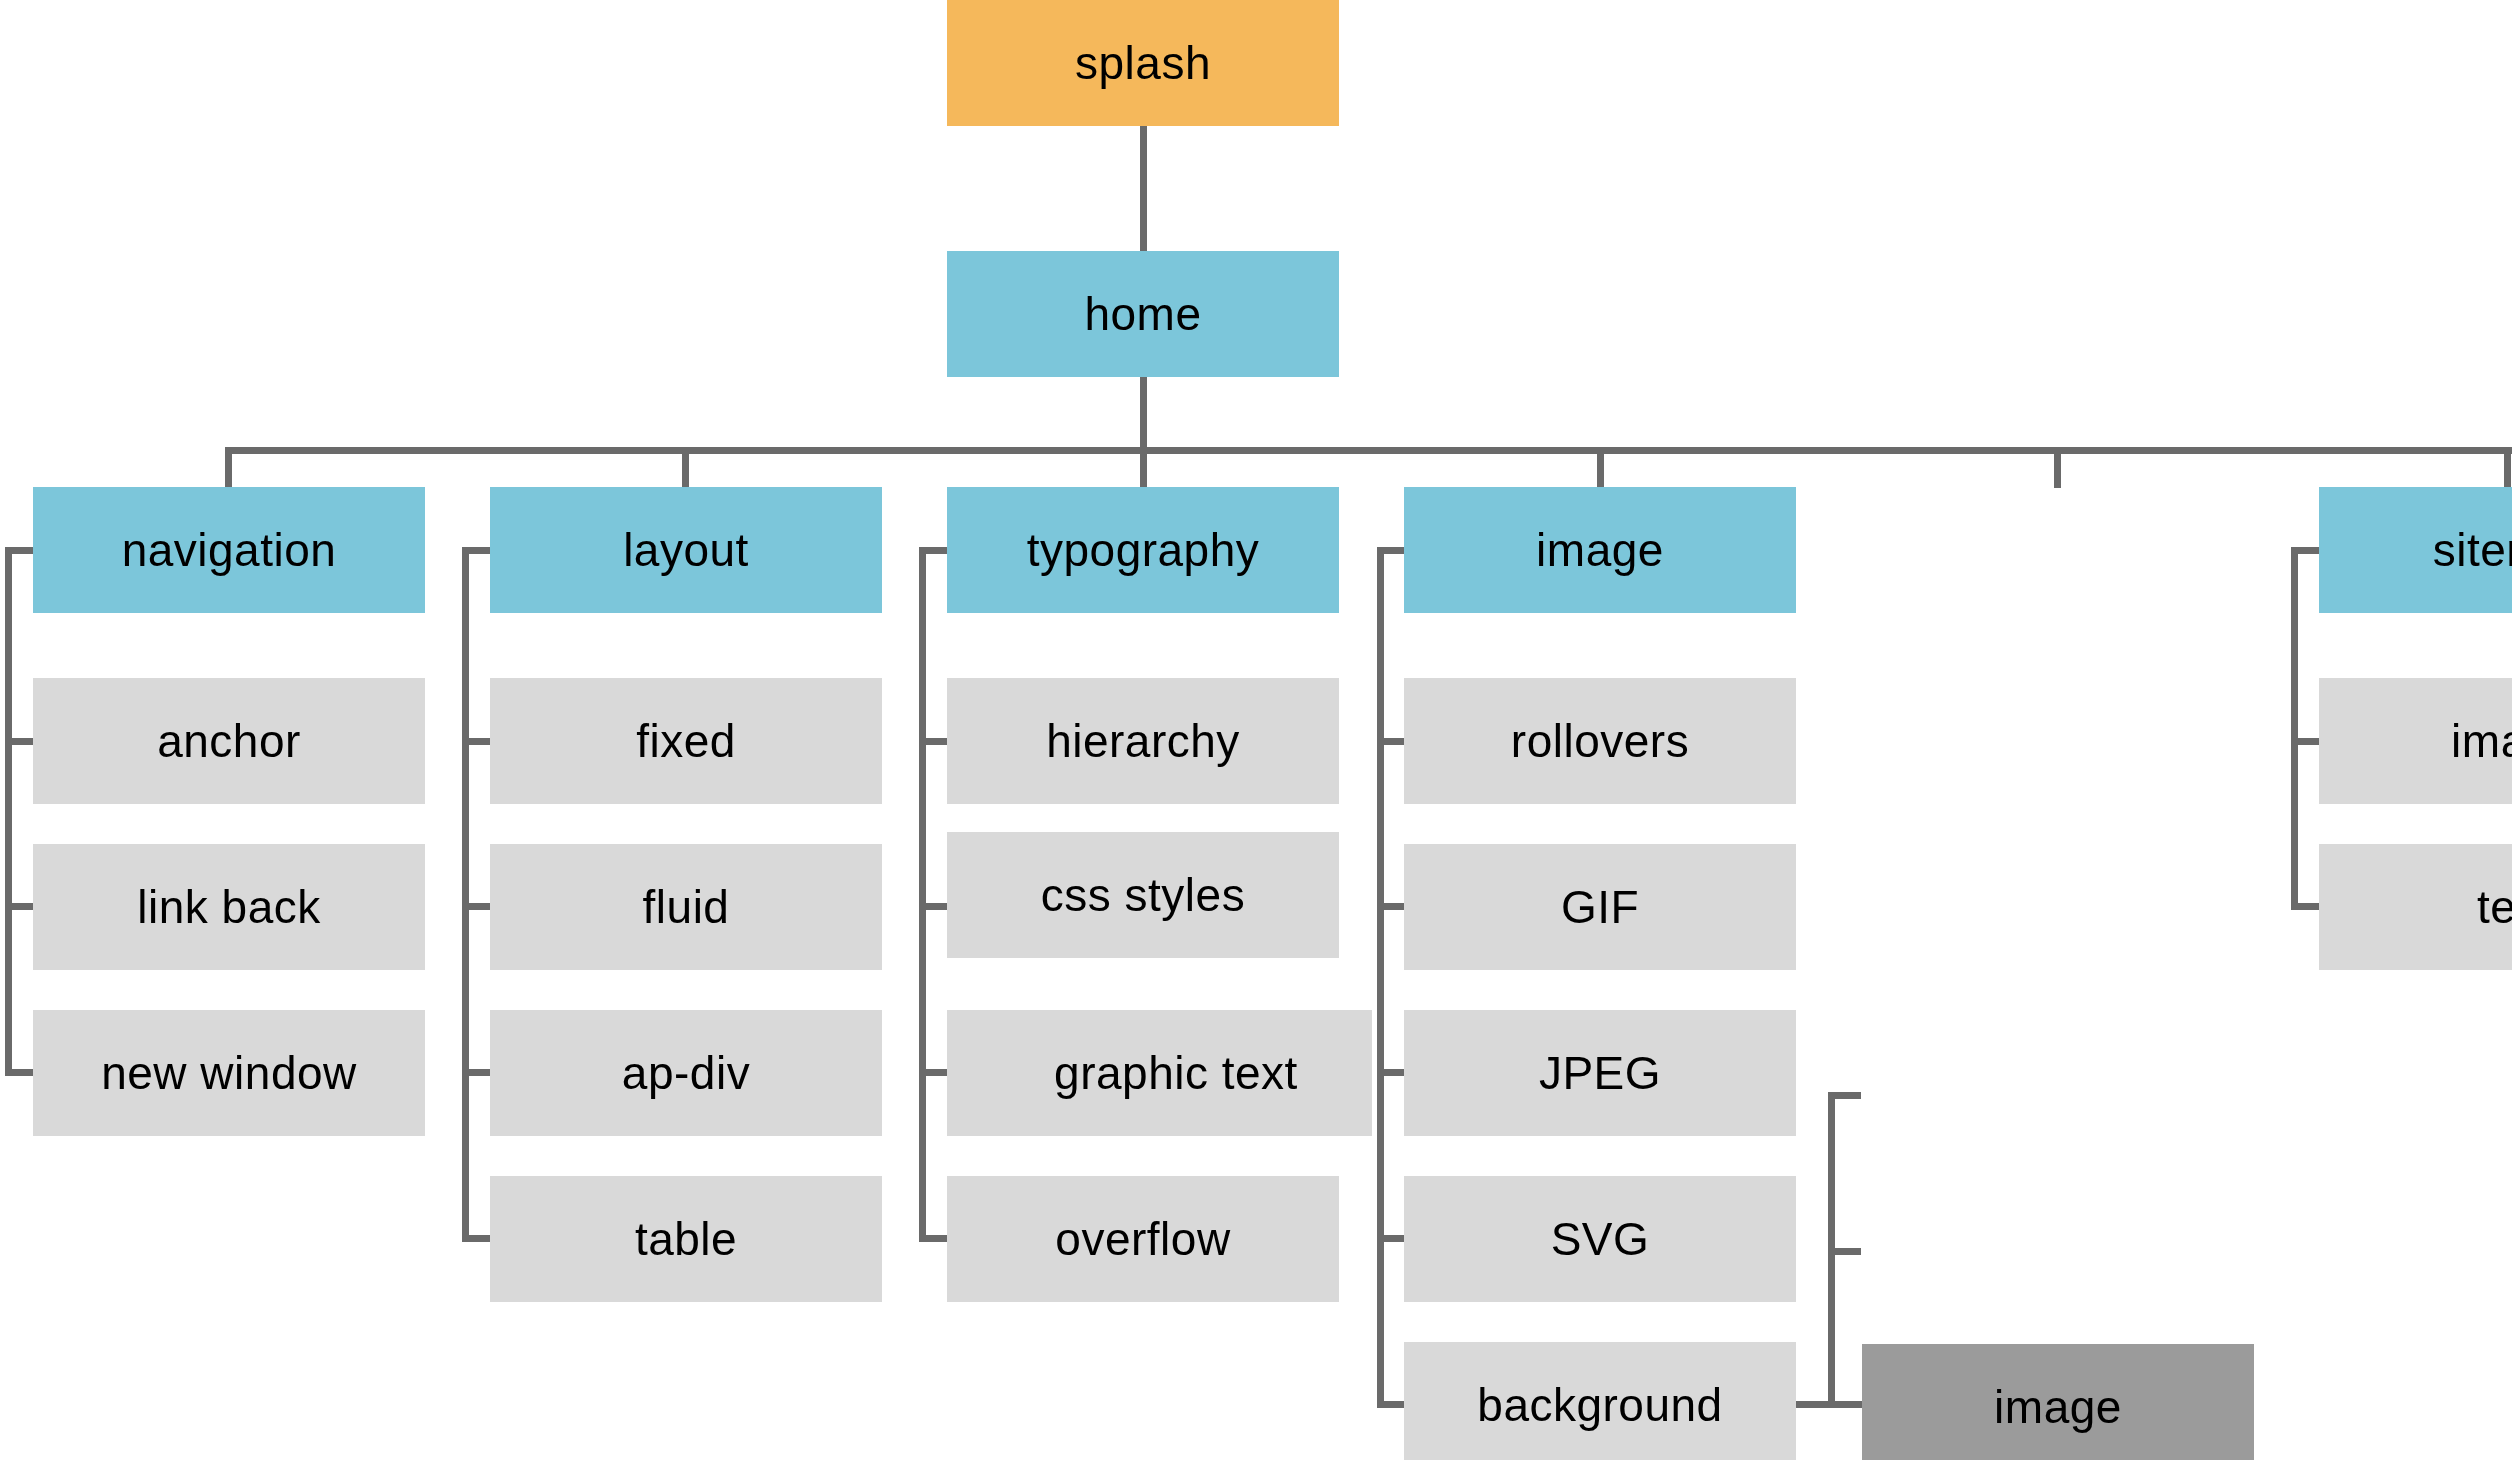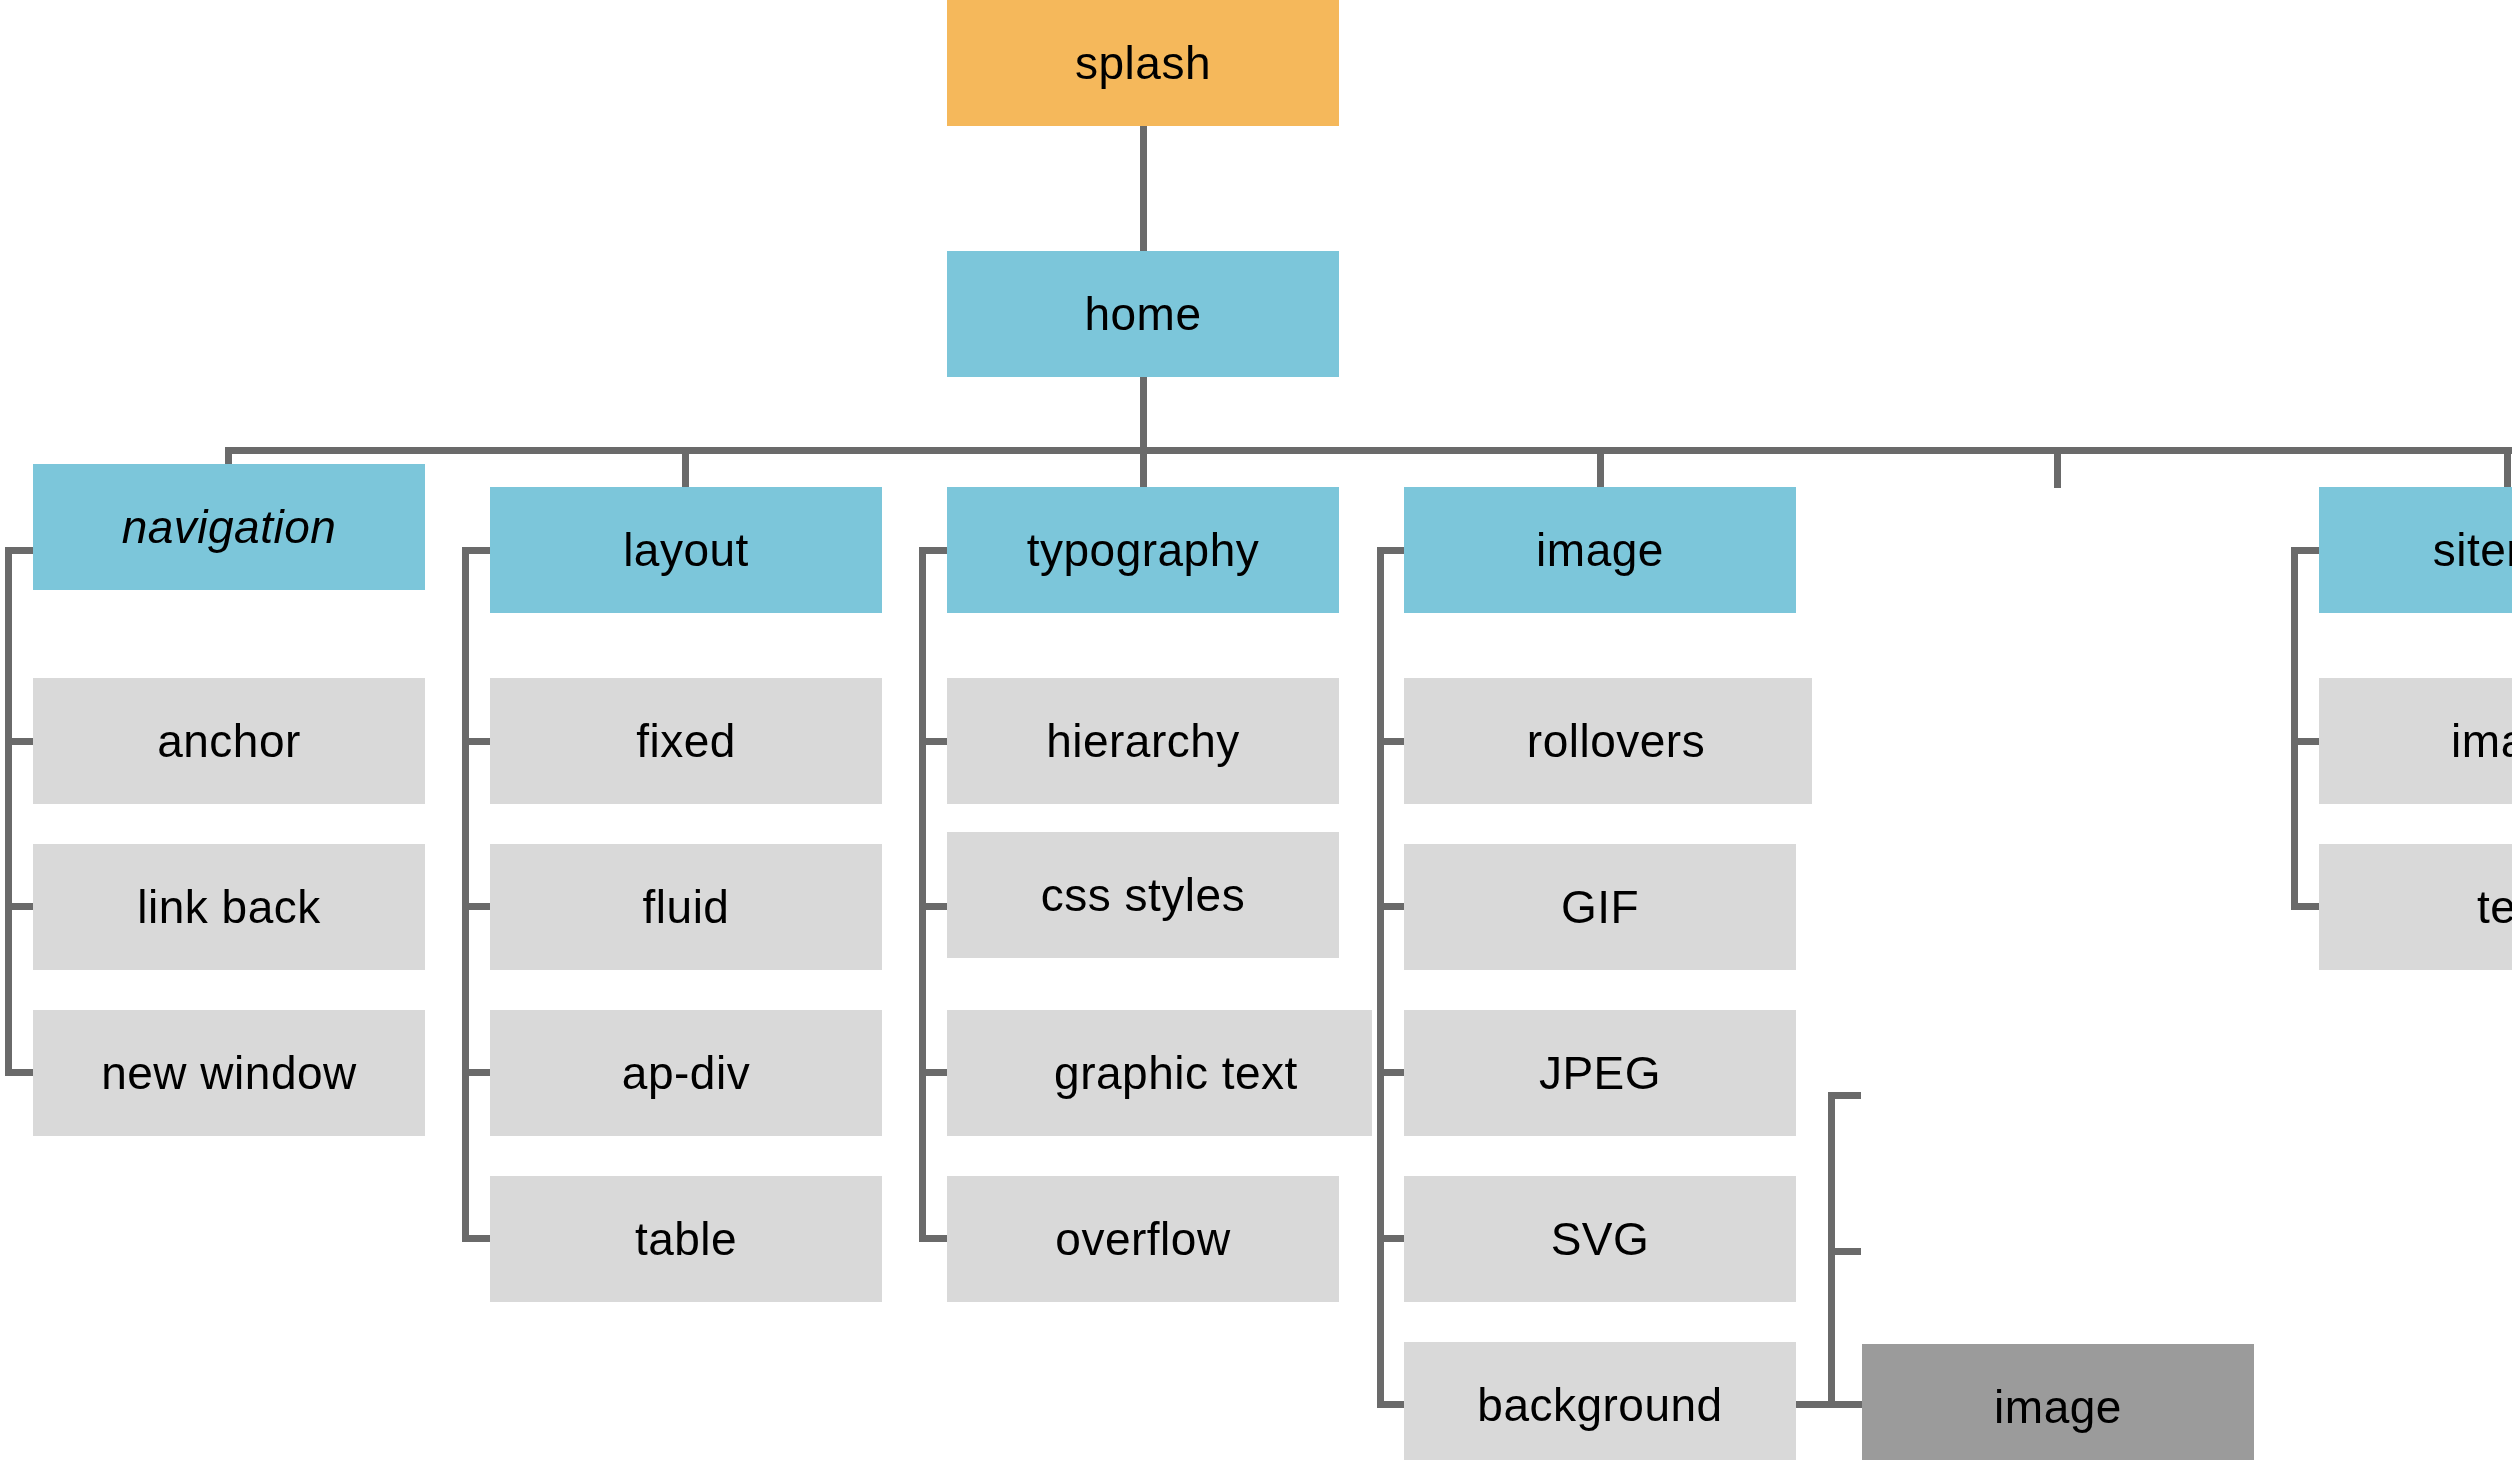--- a/index.html
+++ b/index.html
@@ -85,41 +85,41 @@
   <div class="line" style="left:2291px; top:903px; width:28px; height:6.5px;"></div>
 
   <div class="line" style="left:1789px; top:1401px; width:73px; height:6.5px;"></div>
   <div class="line" style="left:1828px; top:1092px; width:6.5px; height:316px;"></div>
   <div class="line" style="left:1831px; top:1092px; width:30px; height:6.5px;"></div>
   <div class="line" style="left:1831px; top:1248px; width:30px; height:6.5px;"></div>
 
   <div class="node root" style="left:947px; top:0px;text-align:right;">splash</div>
   <div class="node section" style="left:947px; top:251px;">home</div>
 
-  <div class="node section" style="left:33px; top:464px;font-style:italic;">navigation</div>
+  <div class="node section" style="left:33px; top:487px;">navigation</div>
   <div class="node section" style="left:490px; top:487px;">layout</div>
   <div class="node section" style="left:947px; top:487px;">typography</div>
   <div class="node section" style="left:1404px; top:487px;">image</div>
   <div class="node section" style="left:2319px; top:487px;">sitemap</div>
 
   <div class="node child" style="left:33px; top:678px;">anchor</div>
   <div class="node child" style="left:33px; top:844px;">link back</div>
   <div class="node child" style="left:33px; top:1010px;">new window</div>
 
   <div class="node child" style="left:490px; top:678px;">fixed</div>
   <div class="node child" style="left:490px; top:844px;">fluid</div>
   <div class="node child" style="left:490px; top:1010px;">ap-div</div>
   <div class="node child" style="left:490px; top:1176px;text-align:center;">table</div>
 
   <div class="node child" style="left:947px; top:678px;">hierarchy</div>
   <div class="node child" style="left:947px; top:832px;">css styles</div>
   <div class="node child" style="left:947px; top:1010px;padding-left:33px;">graphic text</div>
   <div class="node child" style="left:947px; top:1176px;">overflow</div>
 
-  <div class="node child" style="left:1404px; top:678px;padding-left:16px;">rollovers</div>
+  <div class="node child" style="left:1404px; top:678px;">rollovers</div>
   <div class="node child" style="left:1404px; top:844px;">GIF</div>
   <div class="node child" style="left:1404px; top:1010px;">JPEG</div>
   <div class="node child" style="left:1404px; top:1176px;">SVG</div>
   <div class="node child" style="left:1404px; top:1342px;">background</div>
 
   <div class="node child" style="left:2319px; top:678px;">image</div>
   <div class="node child" style="left:2319px; top:844px;">text</div>
 
   <div class="node subchild" style="left:1862px; top:1344px;">image</div>
 

